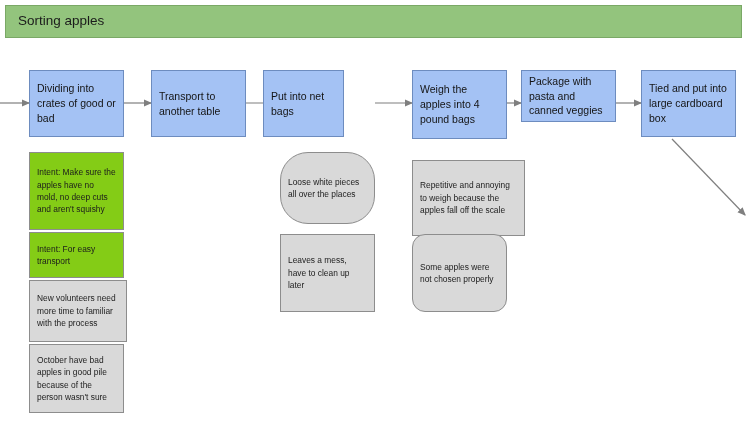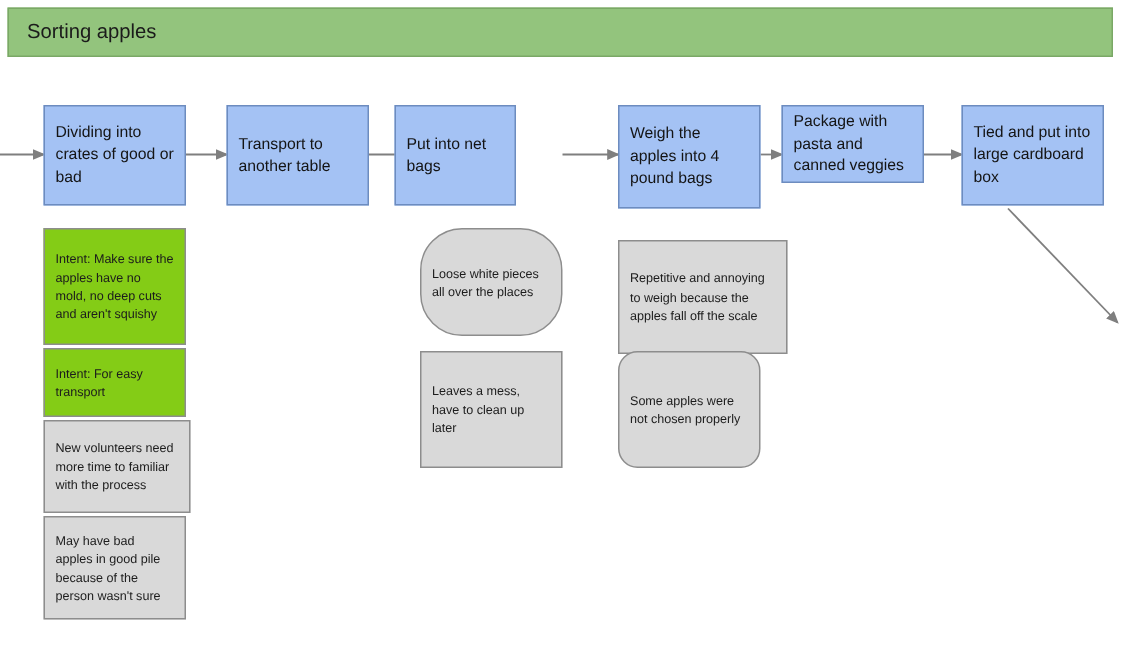--- a/index.html
+++ b/index.html
@@ -138,21 +138,21 @@
       <div class="note-box note-red" style="left: 29px; top: 152px; width: 95px; height: 78px;">
         <span class="note-text">Intent: Make sure the apples have no mold, no deep cuts and aren't squishy</span>
       </div>
       <div class="note-box note-red" style="left: 29px; top: 232px; width: 95px; height: 46px;">
         <span class="note-text">Intent: For easy transport</span>
       </div>
       <div class="note-box note-gray" style="left: 29px; top: 280px; width: 98px; height: 62px;">
         <span class="note-text">New volunteers need more time to familiar with the process</span>
       </div>
       <div class="note-box note-gray" style="left: 29px; top: 344px; width: 95px; height: 69px;">
-        <span class="note-text">May have bad apples in good pile because of the person wasn't sure</span>
+        <span class="note-text">October have bad apples in good pile because of the person wasn't sure</span>
       </div>
       <div class="note-box note-gray" style="left: 280px; top: 152px; width: 95px; height: 72px; border-radius: 28px;">
         <span class="note-text">Loose white pieces all over the places</span>
       </div>
       <div class="note-box note-gray" style="left: 280px; top: 234px; width: 95px; height: 78px;">
         <span class="note-text">Leaves a mess, have to clean up later</span>
       </div>
       <div class="note-box note-gray" style="left: 412px; top: 148px; width: 113px; height: 76px; margin-top: 12px;">
         <span class="note-text">Repetitive and annoying to weigh because the apples fall off the scale</span>
       </div>

